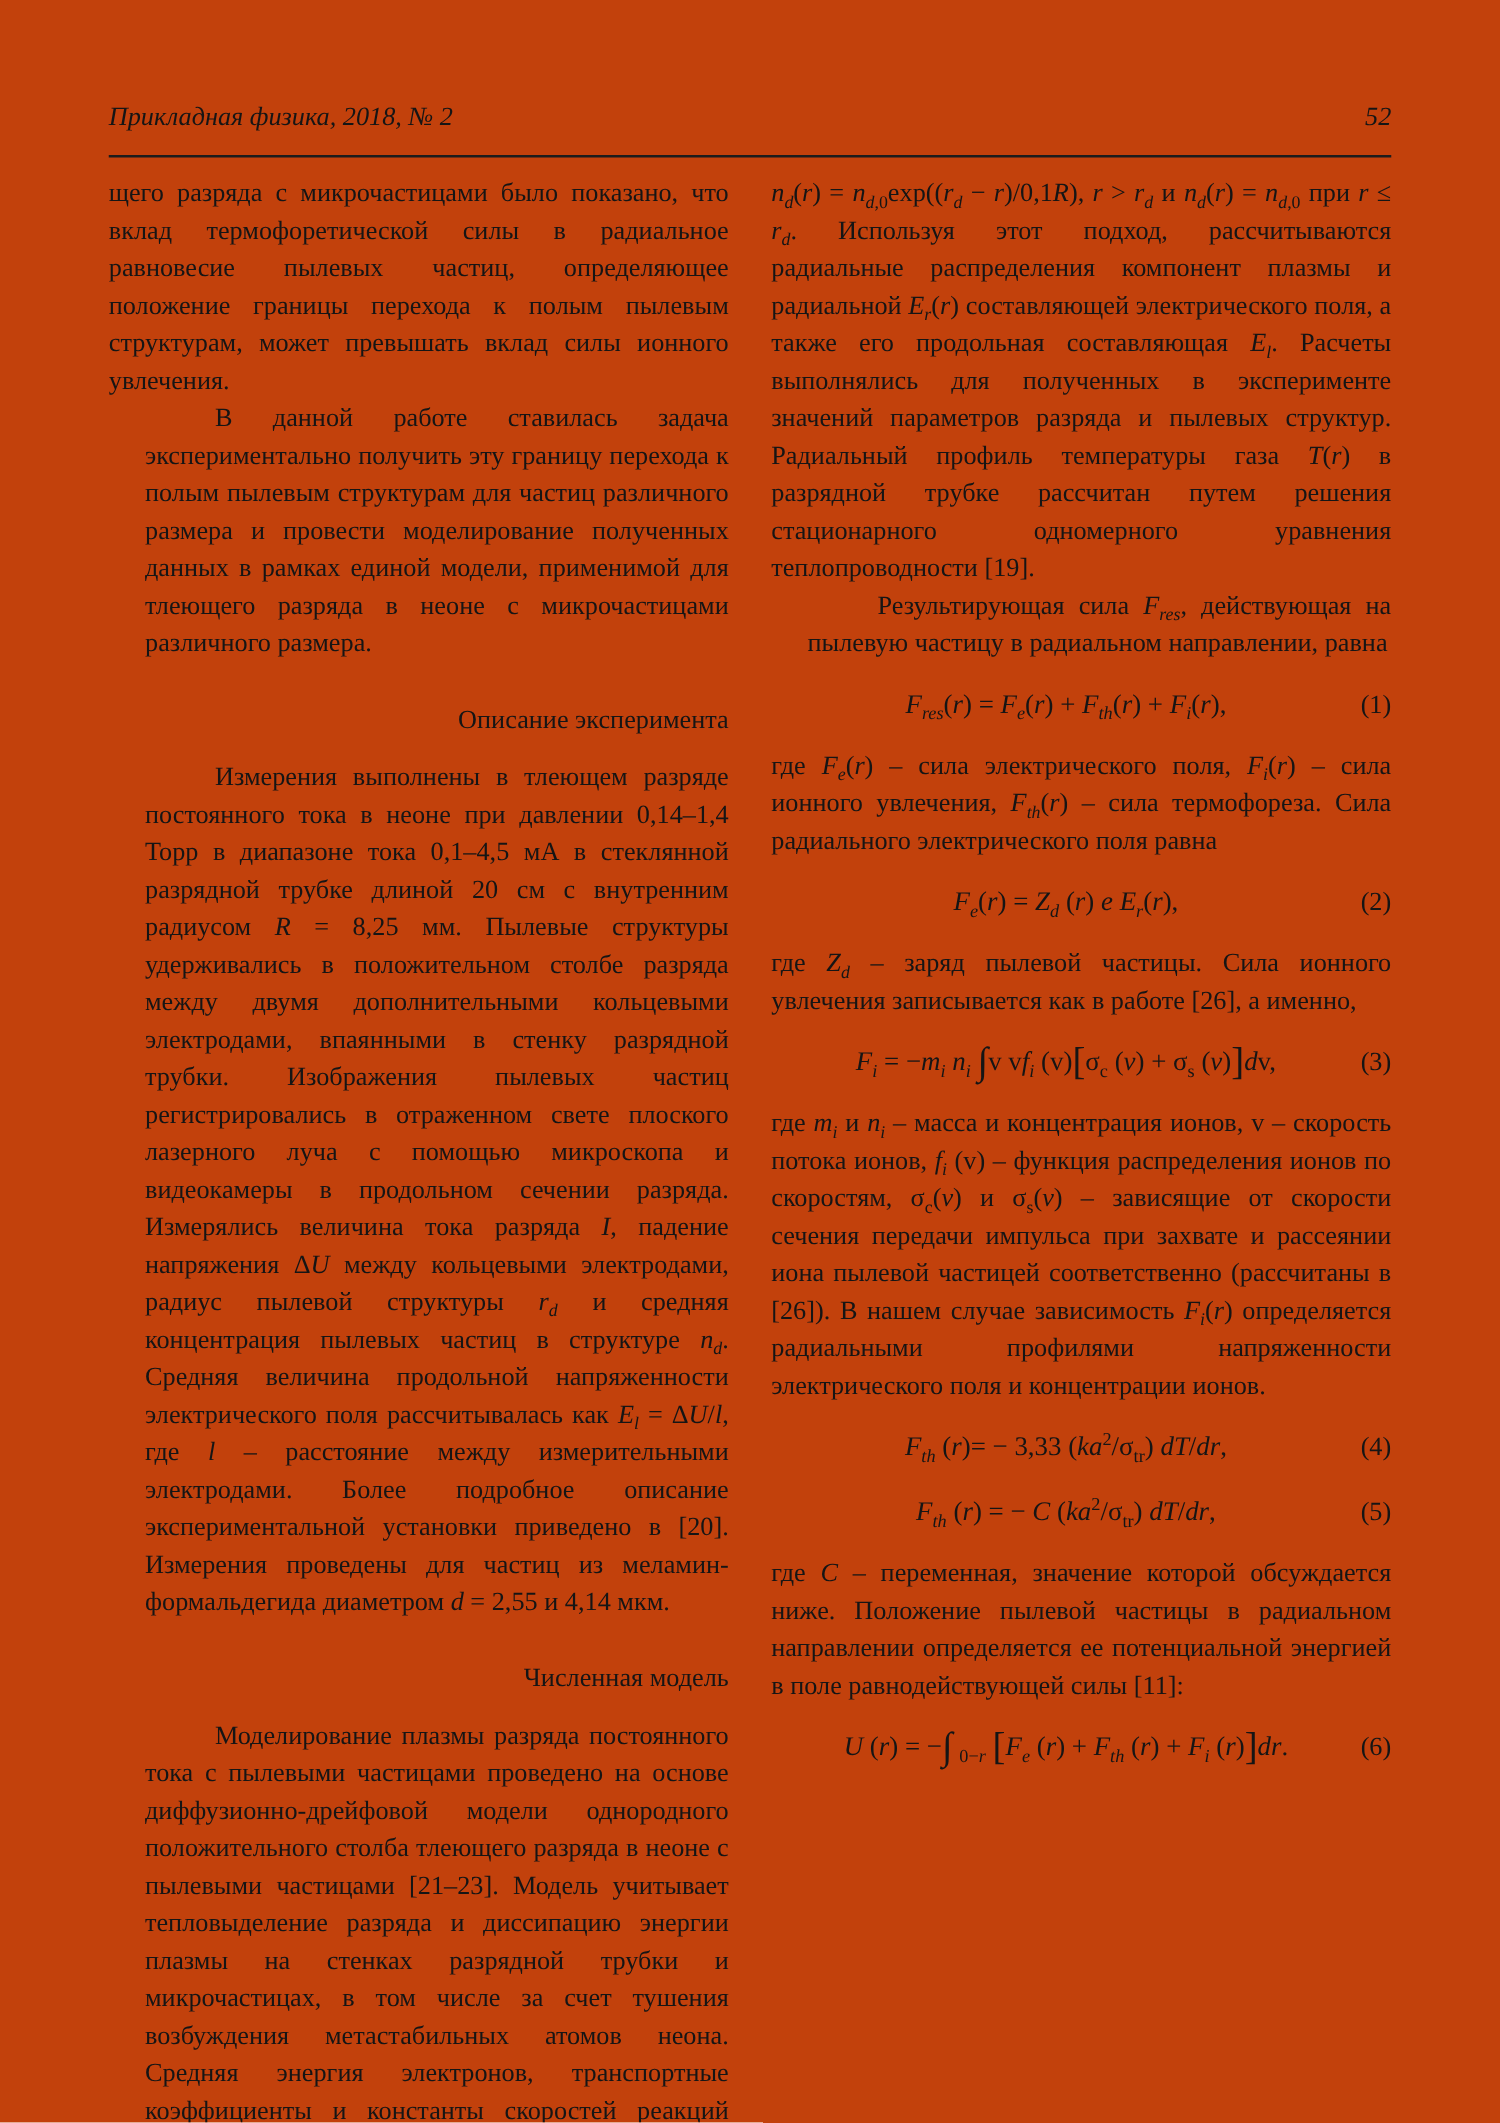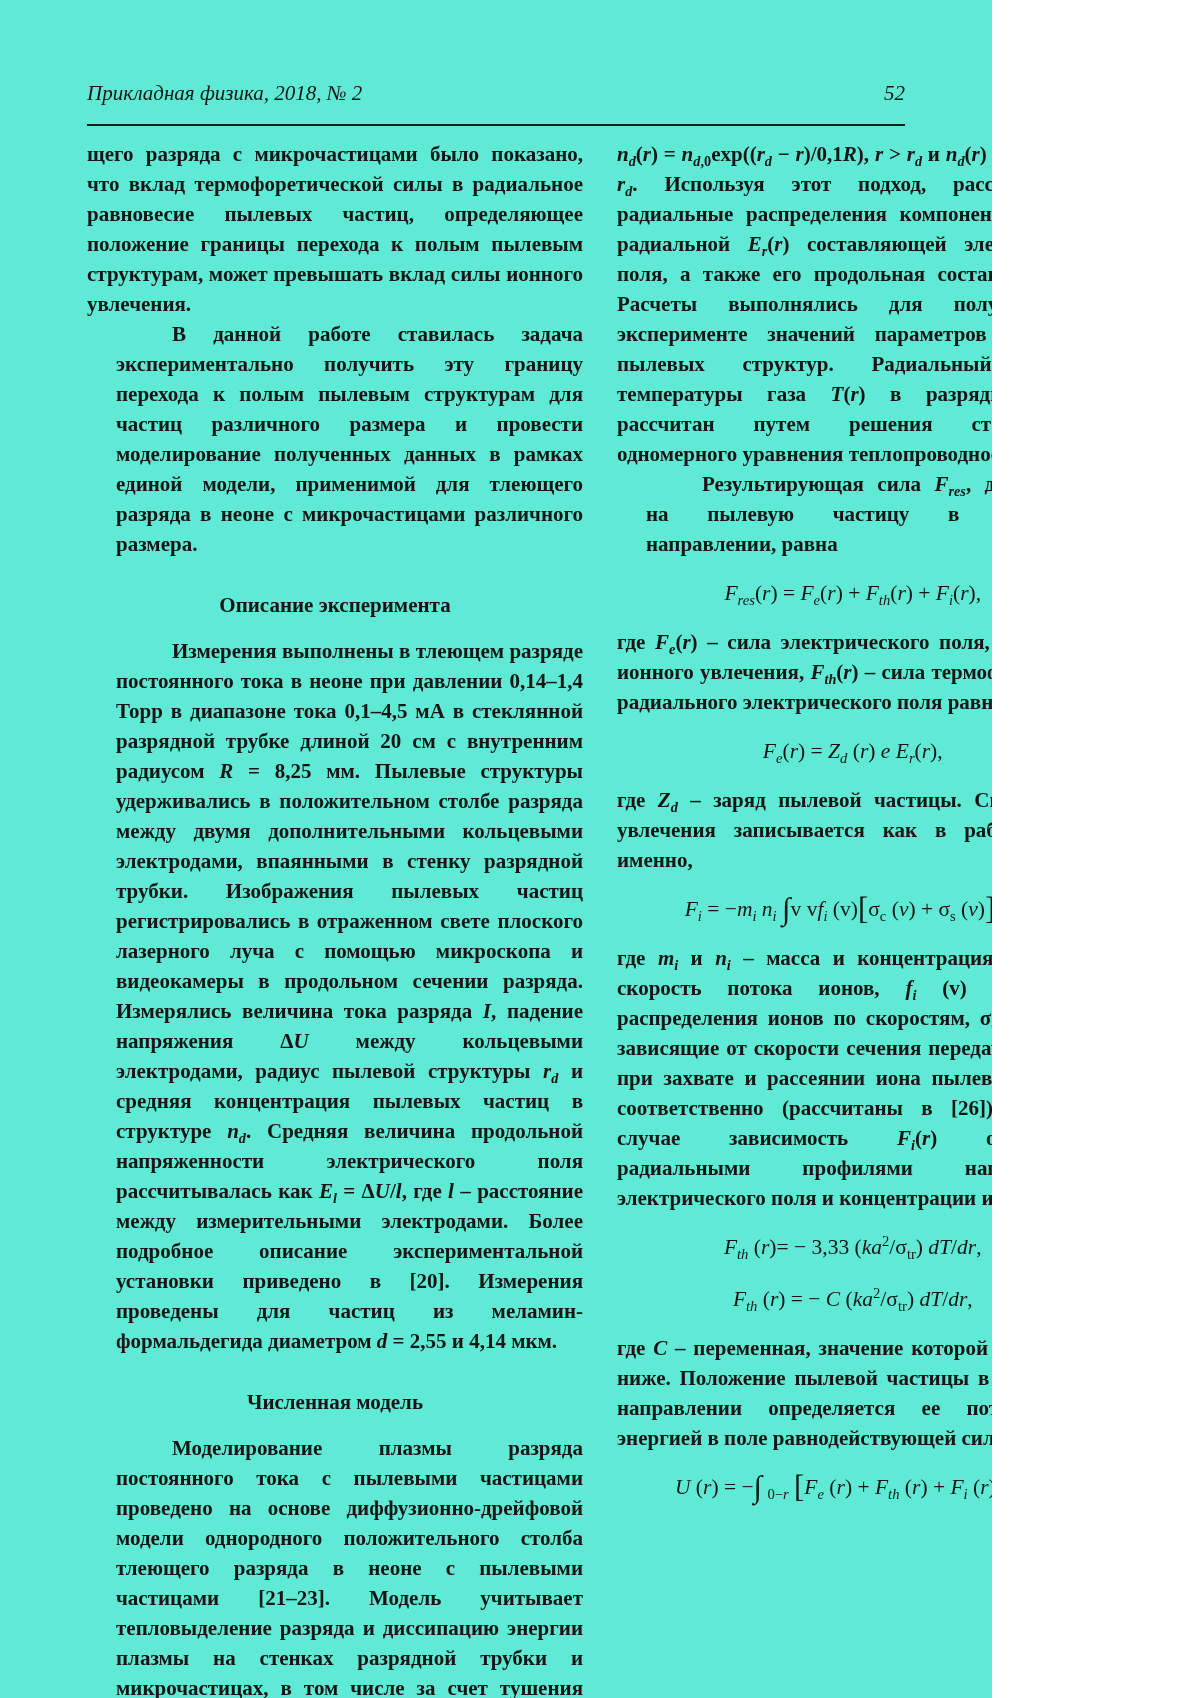--- a/index.html
+++ b/index.html
@@ -2,23 +2,23 @@
 <html lang="ru"><head>
 <meta charset="utf-8">
 <style>
   html, body {
     margin: 0;
     padding: 0;
     background: #ffffff;
   }
   .page {
     position: relative;
-    width: 992px;
+    width: 1200px;
     height: 1698px;
-    background: #5eead4;
+    background: #c2410c;
     color: #151515;
     font-family: "Liberation Serif", "DejaVu Serif", serif;
     overflow: hidden;
   }
   .page-header {
     position: absolute;
     top: 80px;
     left: 87px;
     right: 87px;
     display: flex;
@@ -47,29 +47,28 @@
   .column {
     width: 496px;
     font-size: 21px;
     line-height: 30px;
     text-align: justify;
     hyphens: auto;
     -webkit-hyphens: auto;
   }
   .column p {
     margin: 0;
-    font-weight: bold;
   }
   .column p.indent {
     text-indent: 56px;
     margin-left: 29px;
   }
   .section-heading {
-    font-weight: bold;
-    text-align: center;
+    font-weight: normal;
+    text-align: right;
     margin: 31px 0 16px 0;
     font-size: 21px;
     line-height: 30px;
   }
   .equation {
     display: flex;
     align-items: flex-end;
     margin: 16px 0;
     line-height: 36px;
   }

